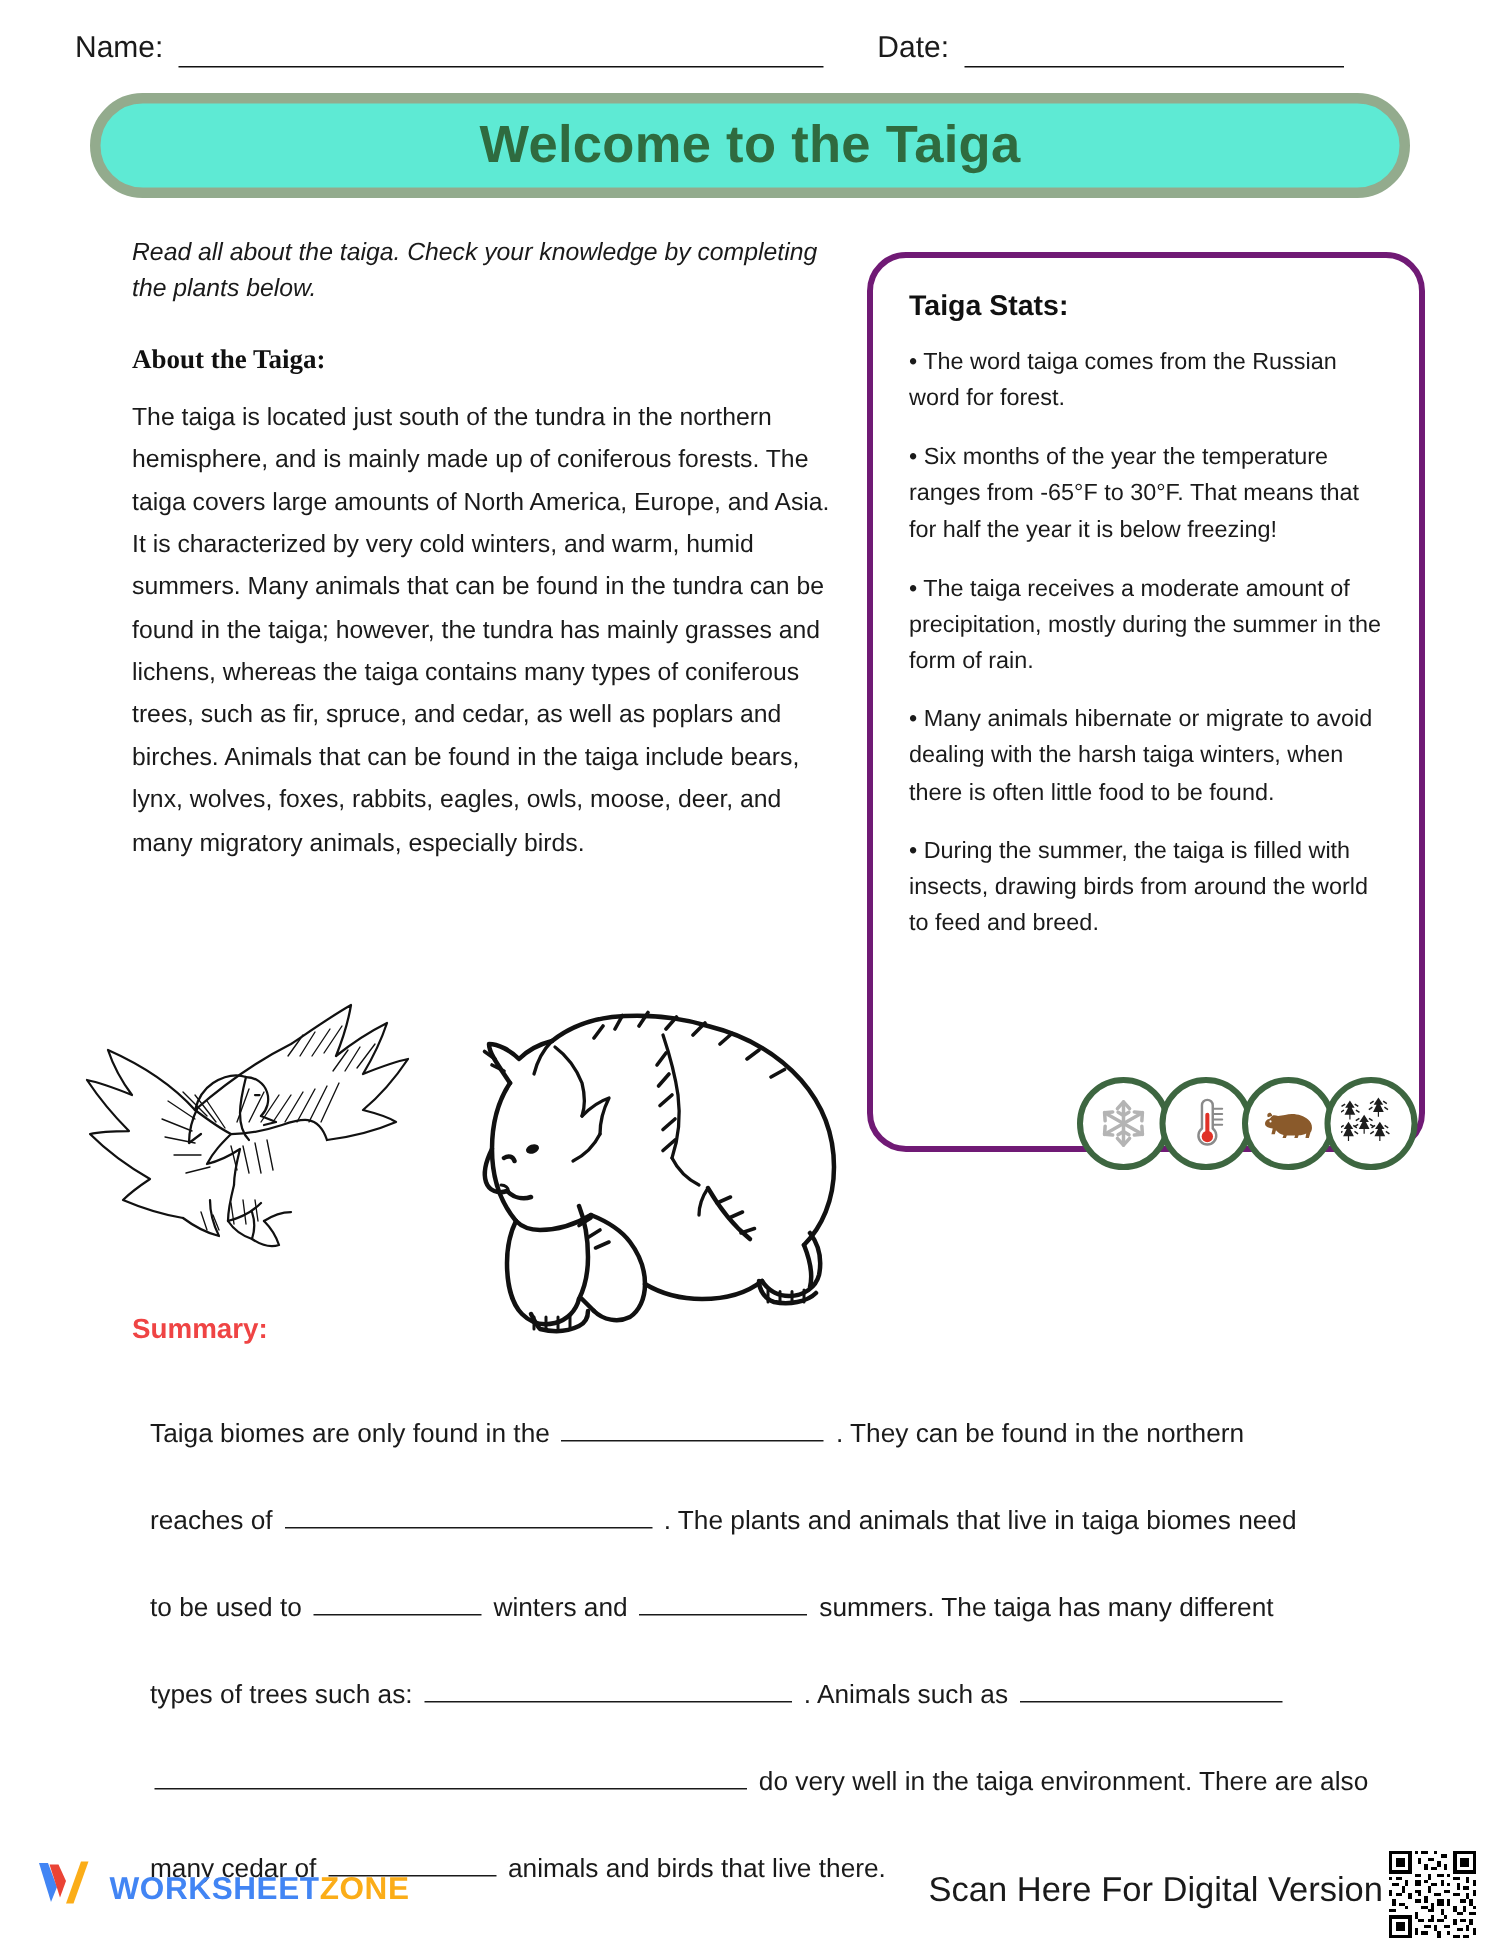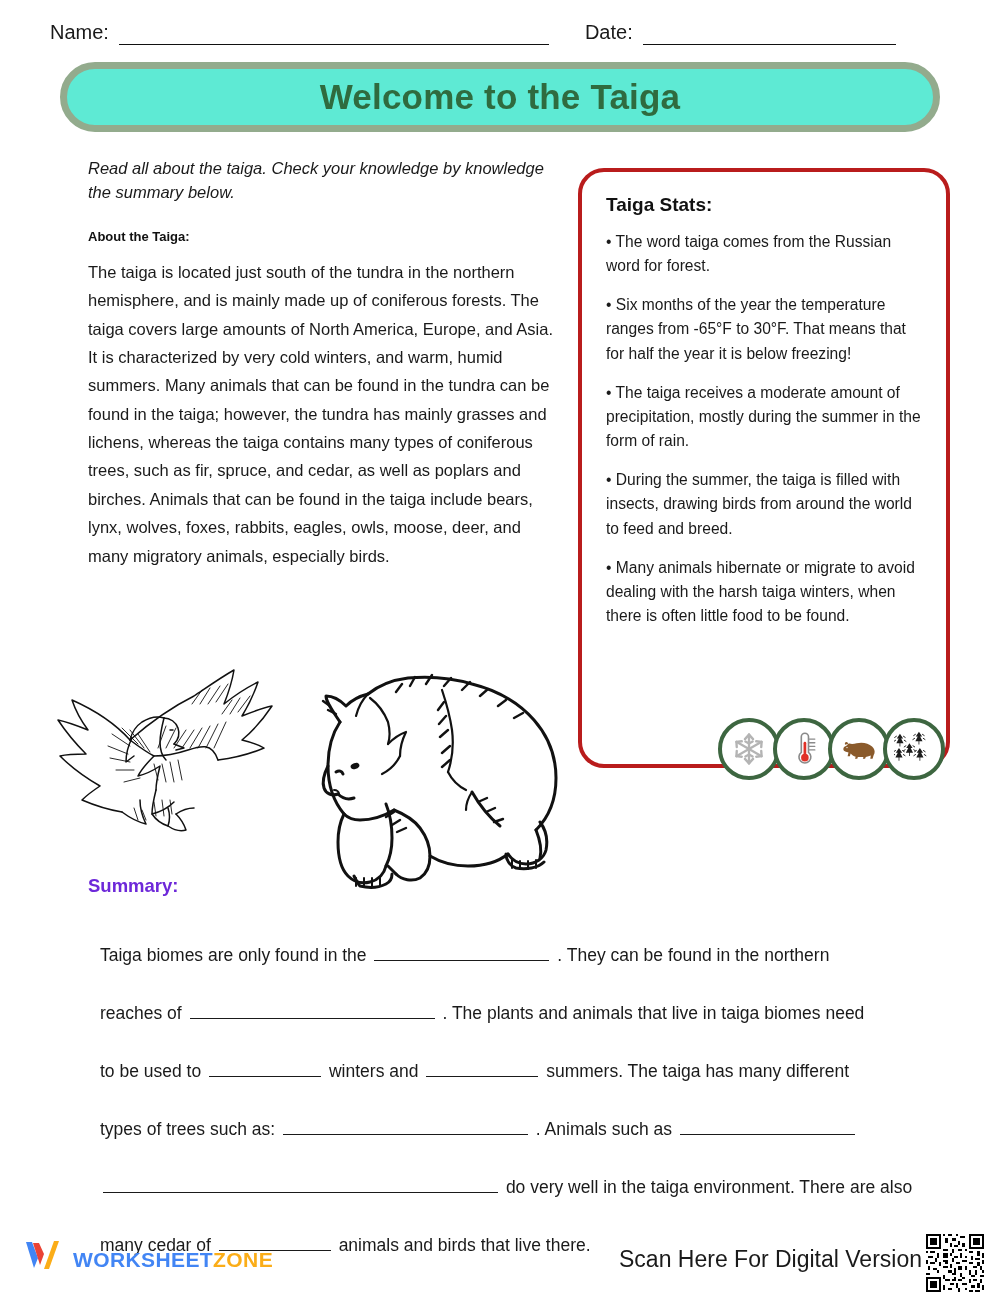--- a/index.html
+++ b/index.html
@@ -21,44 +21,44 @@
 
   
   .banner{position:absolute;left:60px;top:62px;width:880px;height:70px;
           border:7px solid #93ab8d;border-radius:36px;background:#5eead4;
           display:flex;align-items:center;justify-content:center;box-sizing:border-box;}
   .banner h1{margin:0;font-size:35px;font-weight:bold;color:#2f6b3f;letter-spacing:.2px;}
 
   
   .left-col{position:absolute;left:88px;top:156px;width:470px;}
   .intro{font-style:italic;font-size:16.5px;line-height:1.48;color:#1a1a1a;margin:0;}
-  .h2{font-size:13px;font-weight:bold;margin:24px 0 14px 0;color:#111;}
+  .h2{font-size:18px;font-weight:bold;margin:24px 0 14px 0;color:#111;font-family:Liberation Serif, serif;}
   .body-p{font-size:16.5px;line-height:1.72;margin:0;color:#1a1a1a;}
 
   
   .stats-box{position:absolute;left:578px;top:168px;width:372px;height:600px;
-             border:4px solid #b91c1c;border-radius:26px;background:#fff;
+             border:4px solid #701a75;border-radius:26px;background:#fff;
              box-sizing:border-box;}
   .stats-inner{padding:22px 22px 0 24px;}
   .stats-title{font-size:19px;font-weight:bold;margin:0 0 14px 0;color:#111;}
   .stat{font-size:15.6px;line-height:1.55;margin:0 0 15px 0;color:#1a1a1a;}
 
   
   .badges{position:absolute;left:718px;top:718px;display:flex;}
   .badge{width:62px;height:62px;border-radius:50%;background:#fff;
          border:4.5px solid #3d6640;box-sizing:border-box;margin-left:-7px;
          display:flex;align-items:center;justify-content:center;position:relative;}
   .badge:first-child{margin-left:0;}
 
   
   .eagle{position:absolute;left:42px;top:660px;width:250px;height:190px;}
   .bear{position:absolute;left:300px;top:662px;width:280px;height:238px;}
 
   
-  .sum-title{position:absolute;left:88px;top:875px;font-size:18.5px;font-weight:bold;color:#6d28d9;}
+  .sum-title{position:absolute;left:88px;top:875px;font-size:18.5px;font-weight:bold;color:#ef4444;}
   .sum-body{position:absolute;left:88px;top:920px;width:880px;
             font-size:17.5px;line-height:46px;color:#1a1a1a;}
   .sum-body p{margin:12px;}
   .blank{display:inline-block;border-bottom:1.5px solid #1a1a1a;
          vertical-align:baseline;height:17px;margin:0 3px;}
   .b-sm{width:112px;}
   .b-md{width:175px;}
   .b-lg{width:245px;}
   .b-xl{width:395px;}
 
@@ -82,33 +82,33 @@
     <span class="nd-gap"></span>
     <span class="nd-label">Date:</span>
     <span class="nd-rule date"></span>
   </div>
 
   <div class="banner">
     <h1>Welcome to the Taiga</h1>
   </div>
 
   <div class="left-col">
-    <p class="intro">Read all about the taiga. Check your knowledge by knowledge the summary below.</p>
+    <p class="intro">Read all about the taiga. Check your knowledge by completing the plants below.</p>
     <div class="h2">About the Taiga:</div>
     <p class="body-p">The taiga is located just south of the tundra in the northern hemisphere, and is mainly made up of coniferous forests. The taiga covers large amounts of North America, Europe, and Asia. It is characterized by very cold winters, and warm, humid summers. Many animals that can be found in the tundra can be found in the taiga; however, the tundra has mainly grasses and lichens, whereas the taiga contains many types of coniferous trees, such as fir, spruce, and cedar, as well as poplars and birches. Animals that can be found in the taiga include bears, lynx, wolves, foxes, rabbits, eagles, owls, moose, deer, and many migratory animals, especially birds.</p>
   </div>
 
   <div class="stats-box">
     <div class="stats-inner">
       <div class="stats-title">Taiga Stats:</div>
       <p class="stat">• The word taiga comes from the Russian word for forest.</p>
       <p class="stat">• Six months of the year the temperature ranges from -65°F to 30°F. That means that for half the year it is below freezing!</p>
       <p class="stat">• The taiga receives a moderate amount of precipitation, mostly during the summer in the form of rain.</p>
+      <p class="stat">• Many animals hibernate or migrate to avoid dealing with the harsh taiga winters, when there is often little food to be found.</p>
       <p class="stat">• During the summer, the taiga is filled with insects, drawing birds from around the world to feed and breed.</p>
-      <p class="stat">• Many animals hibernate or migrate to avoid dealing with the harsh taiga winters, when there is often little food to be found.</p>
     </div>
   </div>
 
   <div class="badges">
     <div class="badge">
       <svg width="36" height="36" viewBox="0 0 40 40">
         <g stroke="#b4b4b4" stroke-width="2.6" stroke-linecap="round" fill="none">
           <line x1="20" y1="4" x2="20" y2="36"></line>
           <line x1="6" y1="12" x2="34" y2="28"></line>
           <line x1="34" y1="12" x2="6" y2="28"></line>

